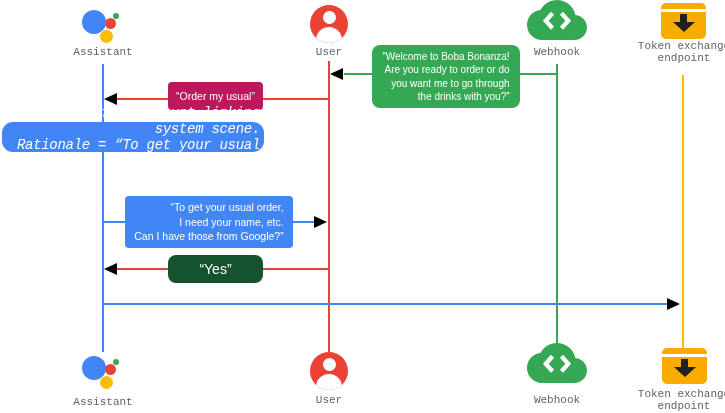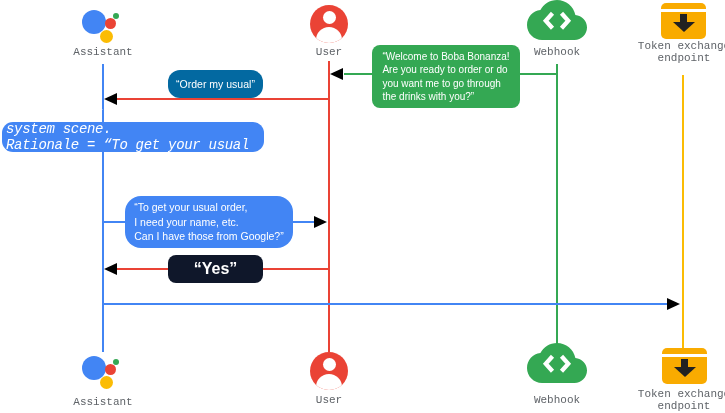--- a/index.html
+++ b/index.html
@@ -24,31 +24,31 @@
   .ahead{position:absolute;width:0;height:0;z-index:2;
     border-top:6.5px solid transparent;border-bottom:6.5px solid transparent;}
   .ahead.west{border-right:13px solid;}
   .ahead.east{border-left:13px solid;}
   .h-welcome{left:330px;top:67.5px;border-right-color:#34A853;}
   .h-order{left:104px;top:92.5px;border-right-color:#EA4335;}
   .h-ask{left:314px;top:215.5px;border-left-color:#4285F4;}
   .h-yes{left:104px;top:262.5px;border-right-color:#EA4335;}
   .h-sends{left:667px;top:297.5px;border-left-color:#4285F4;}
   
-  .bubble{position:absolute;color:#fff;text-align:left;display:flex;align-items:center;
+  .bubble{position:absolute;color:#fff;text-align:right;display:flex;align-items:center;
     justify-content:center;white-space:pre-line;z-index:5;box-sizing:border-box;padding:2px 4px;}
   .b-welcome{left:372px;top:45px;width:148px;height:63px;background:#34A853;border-radius:8px;
     font-size:10px;line-height:13.5px;}
-  .b-order{left:168px;top:70px;width:95px;height:28px;background:#0369a1;border-radius:12px;font-size:10.5px;}
+  .b-order{left:168px;top:82px;width:95px;height:28px;background:#be185d;border-radius:4px;font-size:10.5px;}
   .b-note{left:2px;top:122px;width:262px;height:30px;background:#4285F4;border-radius:11px;
     font-family:"Liberation Mono","DejaVu Sans Mono",monospace;font-style:italic;
     font-size:14px;line-height:16px;letter-spacing:-0.3px;}
-  .b-ask{left:125px;top:196px;width:168px;height:52px;background:#4285F4;border-radius:16px;
+  .b-ask{left:125px;top:196px;width:168px;height:52px;background:#4285F4;border-radius:4px;
     font-size:10.5px;line-height:14.5px;}
-  .b-yes{left:168px;top:255px;width:95px;height:28px;background:#0f172a;border-radius:8px;font-size:16px;font-weight:bold;}
+  .b-yes{left:168px;top:255px;width:95px;height:28px;background:#14532d;border-radius:8px;font-size:14px;}
   .b-sends{left:266px;top:287px;width:254px;height:36px;background:#4285F4;border-radius:10px;
     font-family:"Liberation Mono","DejaVu Sans Mono",monospace;font-style:italic;
     font-size:10px;line-height:15px;letter-spacing:-0.2px;}
   
   .actor-label{position:absolute;width:130px;text-align:center;font-size:11px;color:#5F6368;
     line-height:12px;white-space:pre-line;z-index:4;font-family:Liberation Mono, monospace;}
   .al-assistant-top{left:38px;top:46px;}
   .al-user-top{left:264px;top:46px;}
   .al-webhook-top{left:492px;top:46px;}
   .al-token-top{left:619px;top:40px;}

